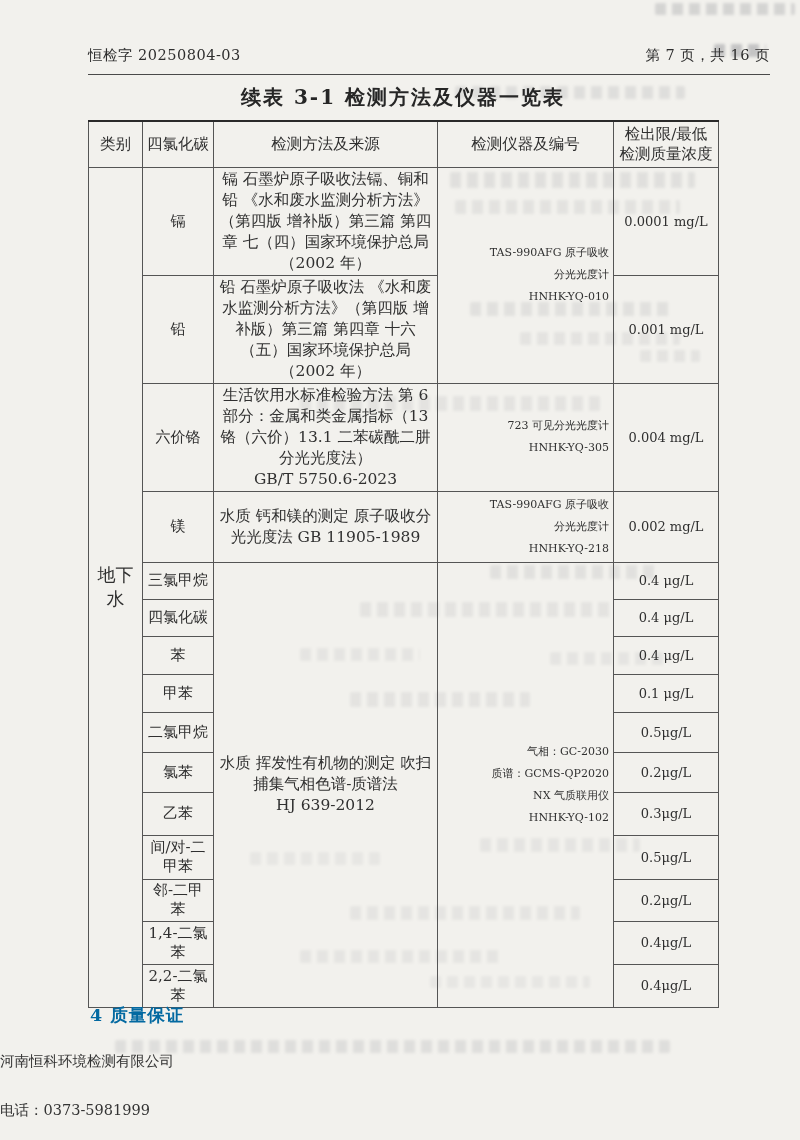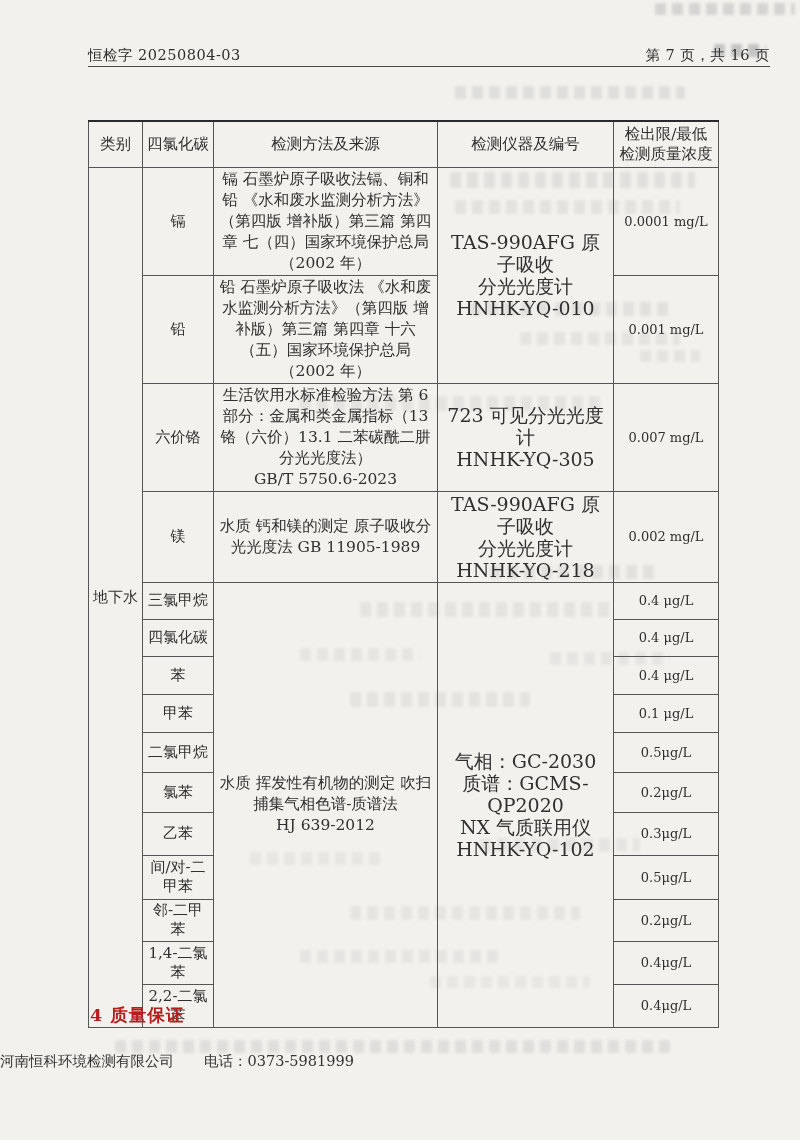--- a/index.html
+++ b/index.html
@@ -12,21 +12,21 @@
     overflow:hidden;
   }
   .page{position:absolute;inset:0;}
 
   
   .page-header{
     position:absolute;left:88px;top:46px;width:682px;
     display:flex;justify-content:space-between;align-items:flex-end;
     font-size:14.5px;
     border-bottom:1.5px solid #4a4a4a;
-    padding-bottom:1px;
+    padding-bottom:9px;
     letter-spacing:0.5px;
   }
 
   
   .page-title{
     position:absolute;left:88px;top:84px;width:630px;
     text-align:center;font-size:20px;font-weight:bold;
     letter-spacing:2px;color:#262626;
   }
 
@@ -38,38 +38,38 @@
   }
   table.methods td,table.methods th{
     border:1px solid #555;
     padding:1px 4px;
     font-weight:normal;
     color:#303030;
     vertical-align:middle;
     overflow:hidden;
   }
   th.hdr{font-size:15.5px;text-align:center;line-height:20px;padding:2px 2px;}
-  td.category-cell{font-size:15px;}
+  td.category-cell{text-align:center;font-size:18px;}
   td.item-cell{text-align:center;font-size:15px;line-height:19px;padding:1px 5px;}
   td.method-cell{font-size:15.5px;line-height:21px;text-align:center;white-space:pre-line;padding:2px 4px;}
-  td.instrument-cell{font-size:19px;line-height:22px;text-align:center;white-space:pre-line;padding:2px 4px;}
+  td.instrument-cell{font-size:11px;line-height:22px;text-align:right;white-space:pre-line;padding:2px 4px;}
   td.limit-cell{text-align:center;font-size:13px;}
   tr.h46{height:46px}tr.h106{height:106px}tr.h104{height:104px}tr.h71{height:71px}
   tr.h37{height:37px}tr.h38{height:38px}tr.h40{height:40px}tr.h42{height:42px}
   tr.h43{height:43px}tr.h44{height:44px}
 
   
   .section-heading{
     position:absolute;left:90px;top:1003px;
-    font-size:17.5px;font-weight:bold;letter-spacing:1px;color:#b91c1c;
+    font-size:17.5px;font-weight:bold;letter-spacing:1px;color:#0369a1;
   }
   .page-footer{
     position:absolute;left:0;top:1052px;width:800px;
-    display:flex;justify-content:flex-start;gap:30px;
-    font-size:14.5px;color:#333;
+    display:flex;justify-content:space-between;gap:30px;
+    font-size:14.5px;color:#333;flex-direction:column;
   }
 
   
   .bleed{
     position:absolute;pointer-events:none;border-radius:2px;
     filter:blur(1.6px);
     background:repeating-linear-gradient(90deg,#6e7078 0 11px,transparent 11px 17px);
   }
 </style>
 </head>
@@ -96,20 +96,21 @@
   <div class="bleed" style="left:350px;top:906px;width:230px;height:14px;opacity:.09"></div>
   <div class="bleed" style="left:300px;top:950px;width:200px;height:13px;opacity:.09"></div>
   <div class="bleed" style="left:430px;top:976px;width:160px;height:12px;opacity:.08"></div>
   <div class="bleed" style="left:115px;top:1040px;width:555px;height:13px;opacity:.14"></div>
 
   <div class="page-header">
     <span>恒检字 20250804-03</span>
     <span>第 7 页，共 16 页</span>
   </div>
 
+  <div class="page-title">续表 3-1  检测方法及仪器一览表</div>
 
   <table class="methods">
     <colgroup>
       <col style="width:54px">
         <col style="width:71px">
         <col style="width:224px">
       <col style="width:176px">
         <col style="width:105px">
     </colgroup>
     <tbody>
@@ -133,21 +134,21 @@
       <td class="item-cell">铅</td>
       <td class="method-cell">铅 石墨炉原子吸收法 《水和废水监测分析方法》（第四版 增补版）第三篇 第四章 十六（五）国家环境保护总局（2002 年）</td>
       <td class="limit-cell">0.001 mg/L</td>
     </tr>
     <tr class="h104">
       <td class="item-cell">六价铬</td>
       <td class="method-cell">生活饮用水标准检验方法 第 6 部分：金属和类金属指标（13 铬（六价）13.1 二苯碳酰二肼分光光度法）
 GB/T 5750.6-2023</td>
       <td class="instrument-cell">723 可见分光光度计
 HNHK-YQ-305</td>
-      <td class="limit-cell">0.007 mg/L</td>
+      <td class="limit-cell">0.004 mg/L</td>
     </tr>
     <tr class="h71">
       <td class="item-cell">镁</td>
       <td class="method-cell">水质 钙和镁的测定 原子吸收分光光度法 GB 11905-1989</td>
       <td class="instrument-cell">TAS-990AFG 原子吸收
 分光光度计
 HNHK-YQ-218</td>
       <td class="limit-cell">0.002 mg/L</td>
     </tr>
     <tr class="h37">

